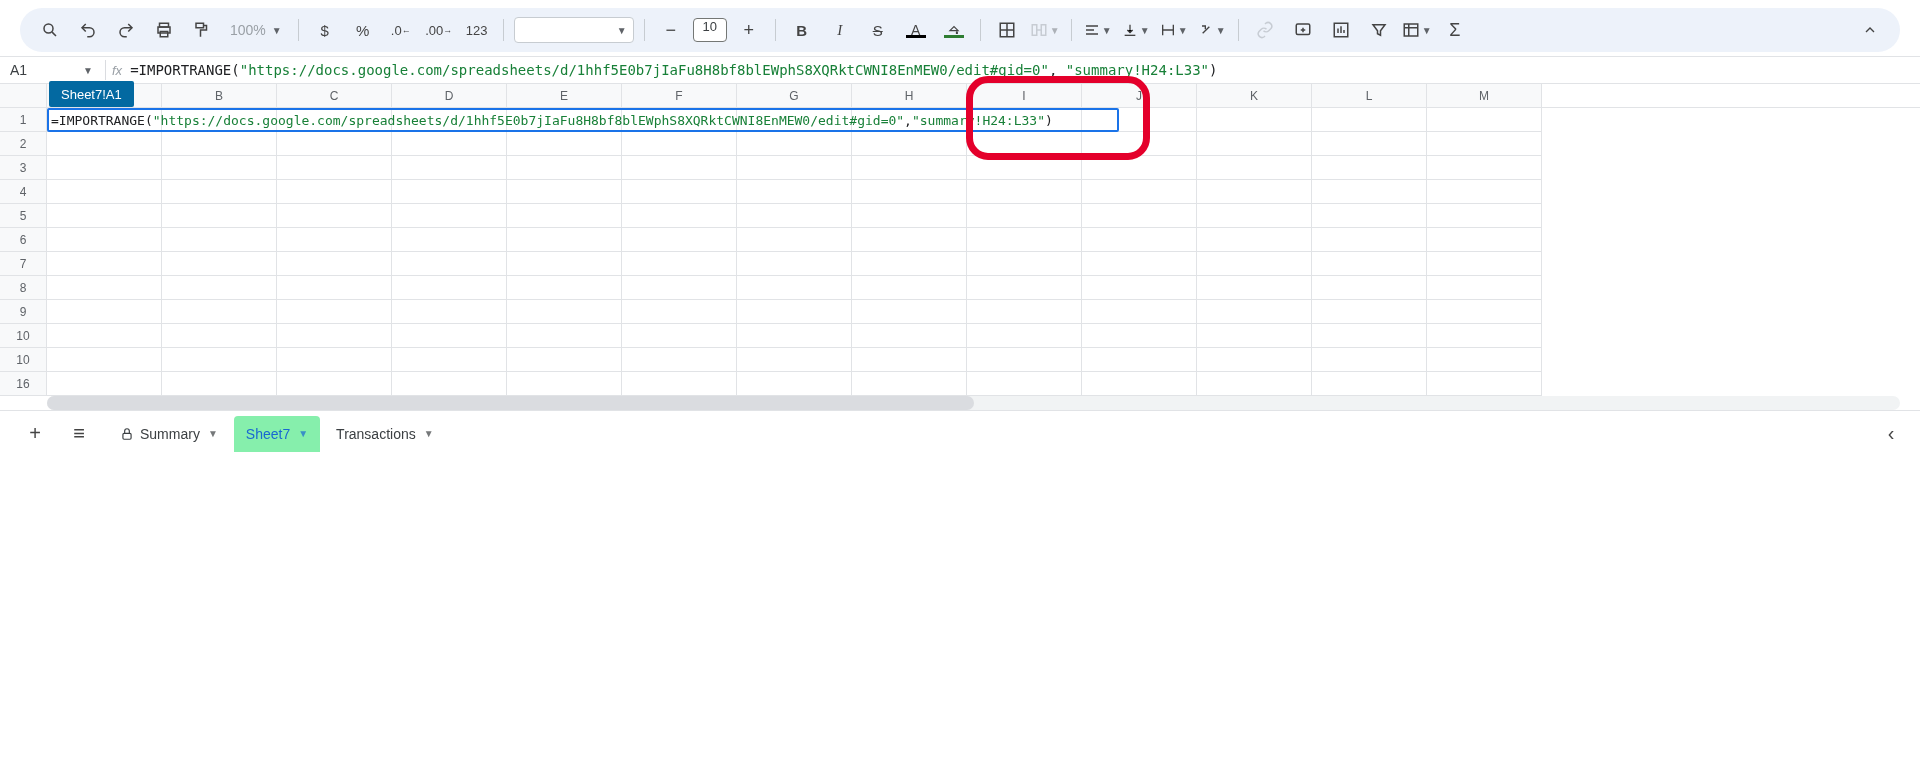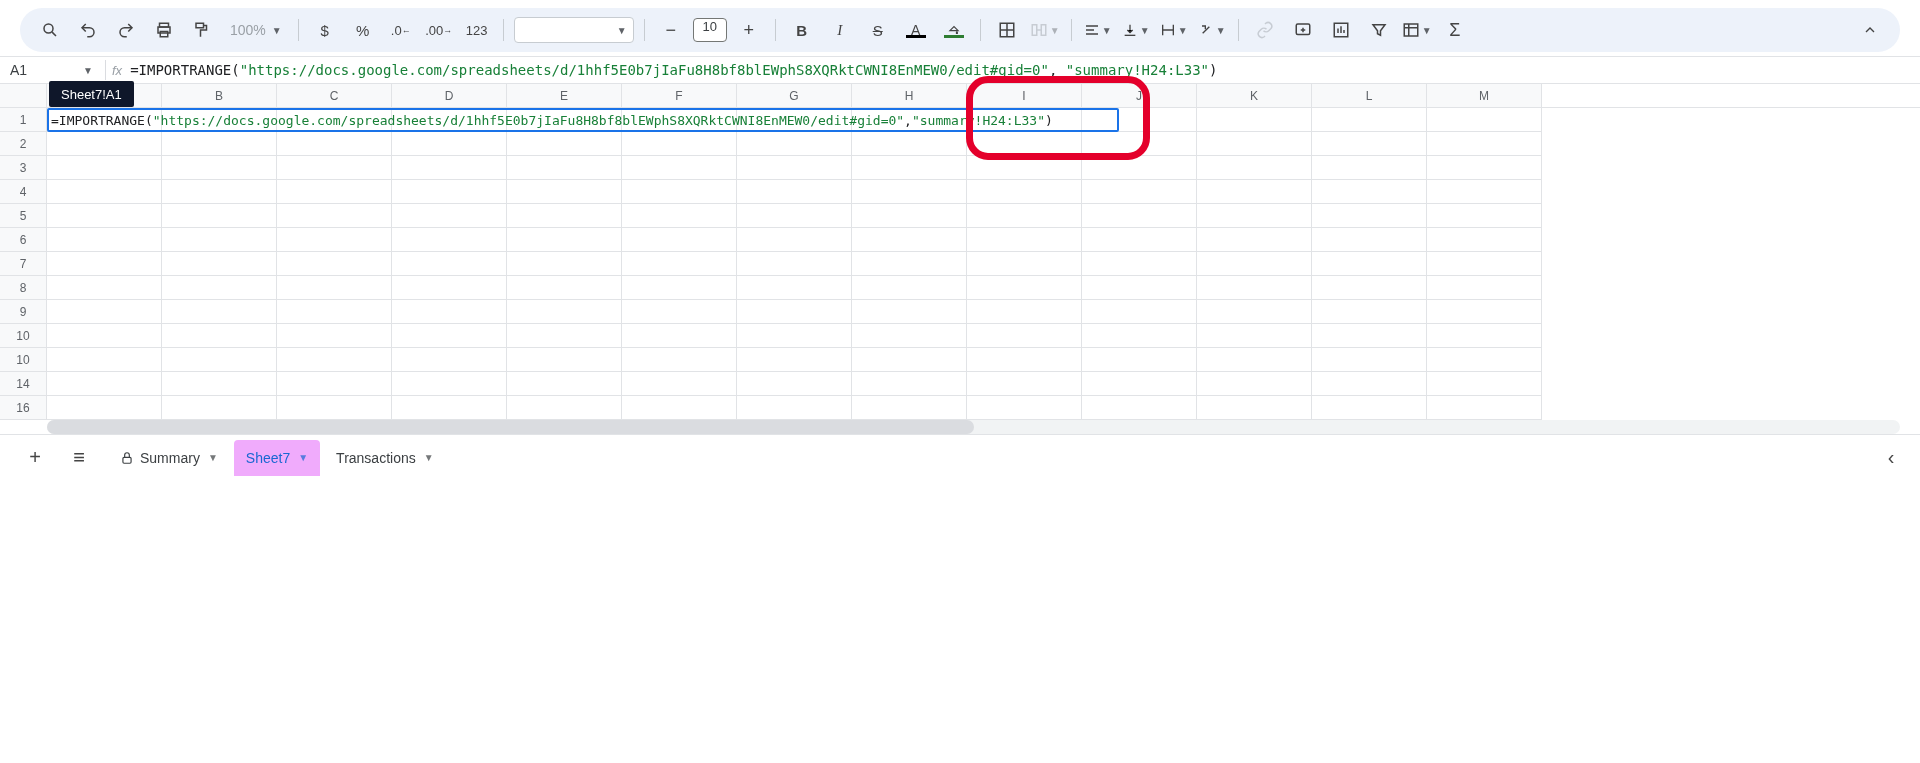--- a/index.html
+++ b/index.html
@@ -37,40 +37,40 @@
   .grid{position:relative;user-select:none}
   .colhdrs{display:flex;height:24px;border-bottom:1px solid #e1e3e6}
   .corner{width:47px;background:#f8f9fa;border-right:1px solid #e1e3e6}
   .ch{background:#f8f9fa;border-right:1px solid #e1e3e6;display:flex;align-items:center;justify-content:center;font-size:12px;color:#5f6368;cursor:pointer}
   .rows{}
   .row{display:flex;height:24px}
   .rh{width:47px;background:#f8f9fa;border-right:1px solid #e1e3e6;border-bottom:1px solid #e1e3e6;display:flex;align-items:center;justify-content:center;font-size:12px;color:#5f6368;cursor:pointer}
   .cell{border-right:1px solid #e1e3e6;border-bottom:1px solid #e1e3e6;padding:0 3px;font-size:13px;overflow:visible;white-space:nowrap;cursor:cell}
 
   
-  .chip{position:absolute;left:49px;top:-3px;height:26px;background:#0f172a;color:#fff;font-size:13px;font-weight:500;display:flex;align-items:center;padding:0 12px;border-radius:2px;z-index:5}
+  .chip{position:absolute;left:49px;top:-3px;height:26px;background:#0369a1;color:#fff;font-size:13px;font-weight:500;display:flex;align-items:center;padding:0 12px;border-radius:2px;z-index:5}
 
   
   .sel{position:absolute;border:2px solid #1a73e8;border-radius:2px;pointer-events:none;z-index:3}
 
   
   .incell{position:absolute;font-family:Consolas,Menlo,monospace;font-size:13px;z-index:4;display:flex;align-items:center;pointer-events:none}
 
   
   .callout{position:absolute;border:7px solid #e4002b;border-radius:22px;pointer-events:none;z-index:6}
 
   
   .hscroll{position:relative;height:14px;background:#f1f3f4;margin-left:47px;margin-right:20px;border-radius:7px}
   .hthumb{position:absolute;left:0;top:0;height:14px;width:50%;background:#dadce0;border-radius:7px}
 
   
   .tabs{display:flex;align-items:center;height:46px;padding:0 14px 0 20px;gap:14px;border-top:1px solid #e1e3e6;font-size:14px;color:#3c4043}
   .iconbtn{width:30px;height:30px;display:flex;align-items:center;justify-content:center;color:#444;font-size:20px;cursor:pointer;border-radius:4px}
   .tab{display:flex;align-items:center;gap:6px;height:36px;padding:0 12px;cursor:pointer;border-radius:4px 4px 0 0}
-  .tab.active{background:#f0abfc;color:#1967d2;font-weight:500}
+  .tab.active{background:#86efac;color:#1967d2;font-weight:500}
   .tab .dd{color:inherit;opacity:.7}
   .tabspacer{flex:1}
 </style>
 </head>
 <body>
 
 <div class="toolbar-wrap">
   <div class="toolbar">
 
     <div class="tbtn">
@@ -443,36 +443,20 @@
         <div class="cell" style="width: 115px;"></div>
         <div class="cell" style="width: 115px;"></div>
         <div class="cell" style="width: 115px;"></div>
         <div class="cell" style="width: 115px;"></div>
         <div class="cell" style="width: 115px;"></div>
         <div class="cell" style="width: 115px;"></div>
         <div class="cell" style="width: 115px;"></div>
         <div class="cell" style="width: 115px;"></div>
       </div>
       <div class="row">
-        <div class="rh">14</div>
-        <div class="cell" style="width: 115px;"></div>
-        <div class="cell" style="width: 115px;"></div>
-        <div class="cell" style="width: 115px;"></div>
-        <div class="cell" style="width: 115px;"></div>
-        <div class="cell" style="width: 115px;"></div>
-        <div class="cell" style="width: 115px;"></div>
-        <div class="cell" style="width: 115px;"></div>
-        <div class="cell" style="width: 115px;"></div>
-        <div class="cell" style="width: 115px;"></div>
-        <div class="cell" style="width: 115px;"></div>
-        <div class="cell" style="width: 115px;"></div>
-        <div class="cell" style="width: 115px;"></div>
-        <div class="cell" style="width: 115px;"></div>
-      </div>
-      <div class="row">
         <div class="rh">16</div>
         <div class="cell" style="width: 115px;"></div>
         <div class="cell" style="width: 115px;"></div>
         <div class="cell" style="width: 115px;"></div>
         <div class="cell" style="width: 115px;"></div>
         <div class="cell" style="width: 115px;"></div>
         <div class="cell" style="width: 115px;"></div>
         <div class="cell" style="width: 115px;"></div>
         <div class="cell" style="width: 115px;"></div>
         <div class="cell" style="width: 115px;"></div>

